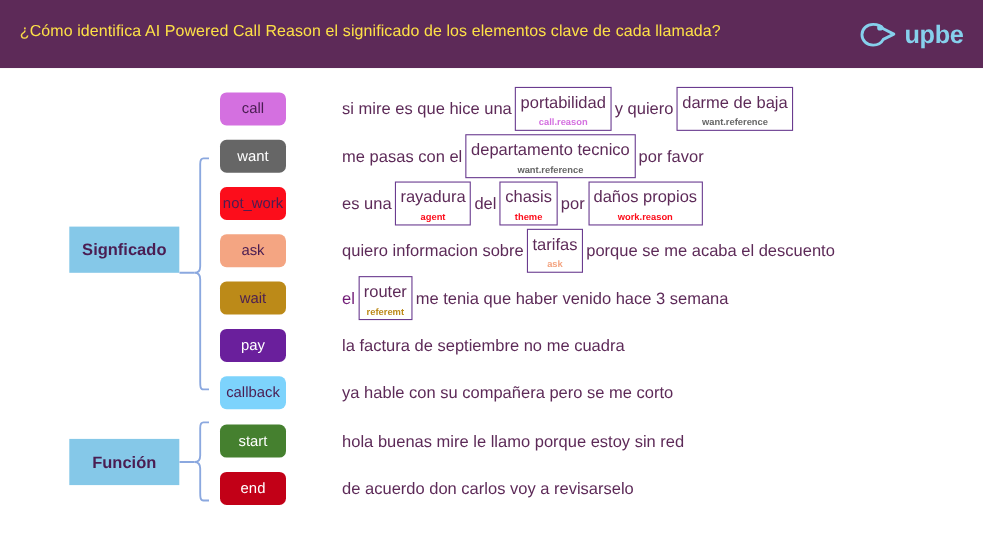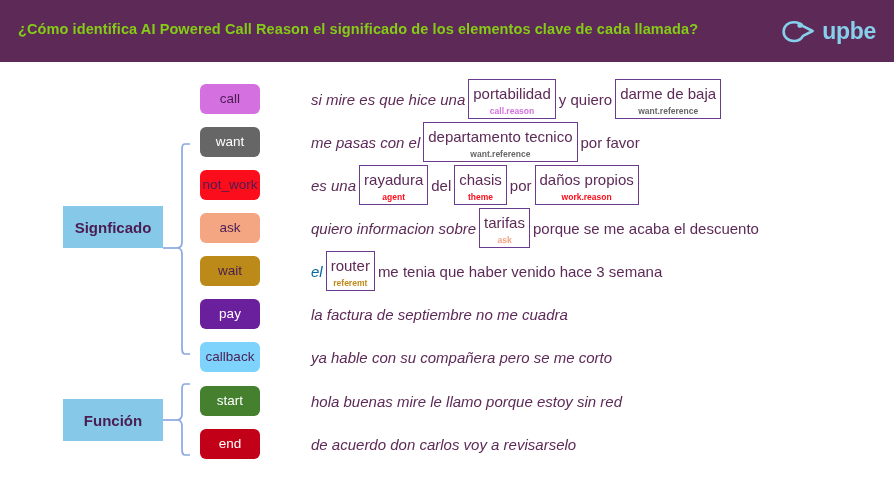--- a/index.html
+++ b/index.html
@@ -21,22 +21,22 @@
     left: 0; top: 0;
     width: 894px;
     height: 62px;
     background: #5d2a58;
   }
   #header-title {
     position: absolute;
     left: 18px;
     top: 21px;
     font-size: 14.5px;
-    font-weight: bold;
-    color: #84cc16;
+    font-weight: normal;
+    color: #fde047;
     letter-spacing: 0.1px;
     white-space: nowrap;
   }
   #logo {
     position: absolute;
     right: 18px;
     top: 15px;
     height: 32px;
     display: flex;
     align-items: center;
@@ -93,21 +93,21 @@
     position: absolute;
     left: 311px;
     height: 30px;
     display: flex;
     align-items: center;
     white-space: nowrap;
     font-size: 15px;
     color: #5d2a58;
   }
   .tok { padding: 0 3px; }
-  .tok.first { padding-left: 0; font-style: italic; }
+  .tok.first { padding-left: 0; }
 
   
   .ann {
     position: relative;
     display: inline-flex;
     align-items: center;
     justify-content: center;
     border: 1px solid #6a3b8f;
     padding: 1px 4px 0 4px;
     box-sizing: border-box;
@@ -243,21 +243,21 @@
     </div>
   <div class="row" style="top:151px;">
       <span class="tok first" style="color: rgb(93, 42, 88);">quiero informacion sobre</span>
       <span class="ann" style="border-color: rgb(106, 59, 143);">
         <span class="ann-text">tarifas</span>
         <span class="ann-tag" style="color: rgb(244, 165, 130);">ask</span>
       </span>
       <span class="tok" style="color: rgb(93, 42, 88);">porque se me acaba el descuento</span>
     </div>
   <div class="row" style="top:194px;">
-      <span class="tok first" style="color: #0369a1;">el</span>
+      <span class="tok first" style="color: #701a75;">el</span>
       <span class="ann" style="border-color: rgb(106, 59, 143);">
         <span class="ann-text">router</span>
         <span class="ann-tag" style="color: rgb(188, 138, 24);">referemt</span>
       </span>
       <span class="tok" style="color: rgb(93, 42, 88);">me tenia que haber venido hace 3 semana</span>
     </div>
   <div class="row" style="top:237px;">
       <span class="tok first" style="color: rgb(93, 42, 88);">la factura de septiembre no me cuadra</span>
     </div>
   <div class="row" style="top:280px;">

